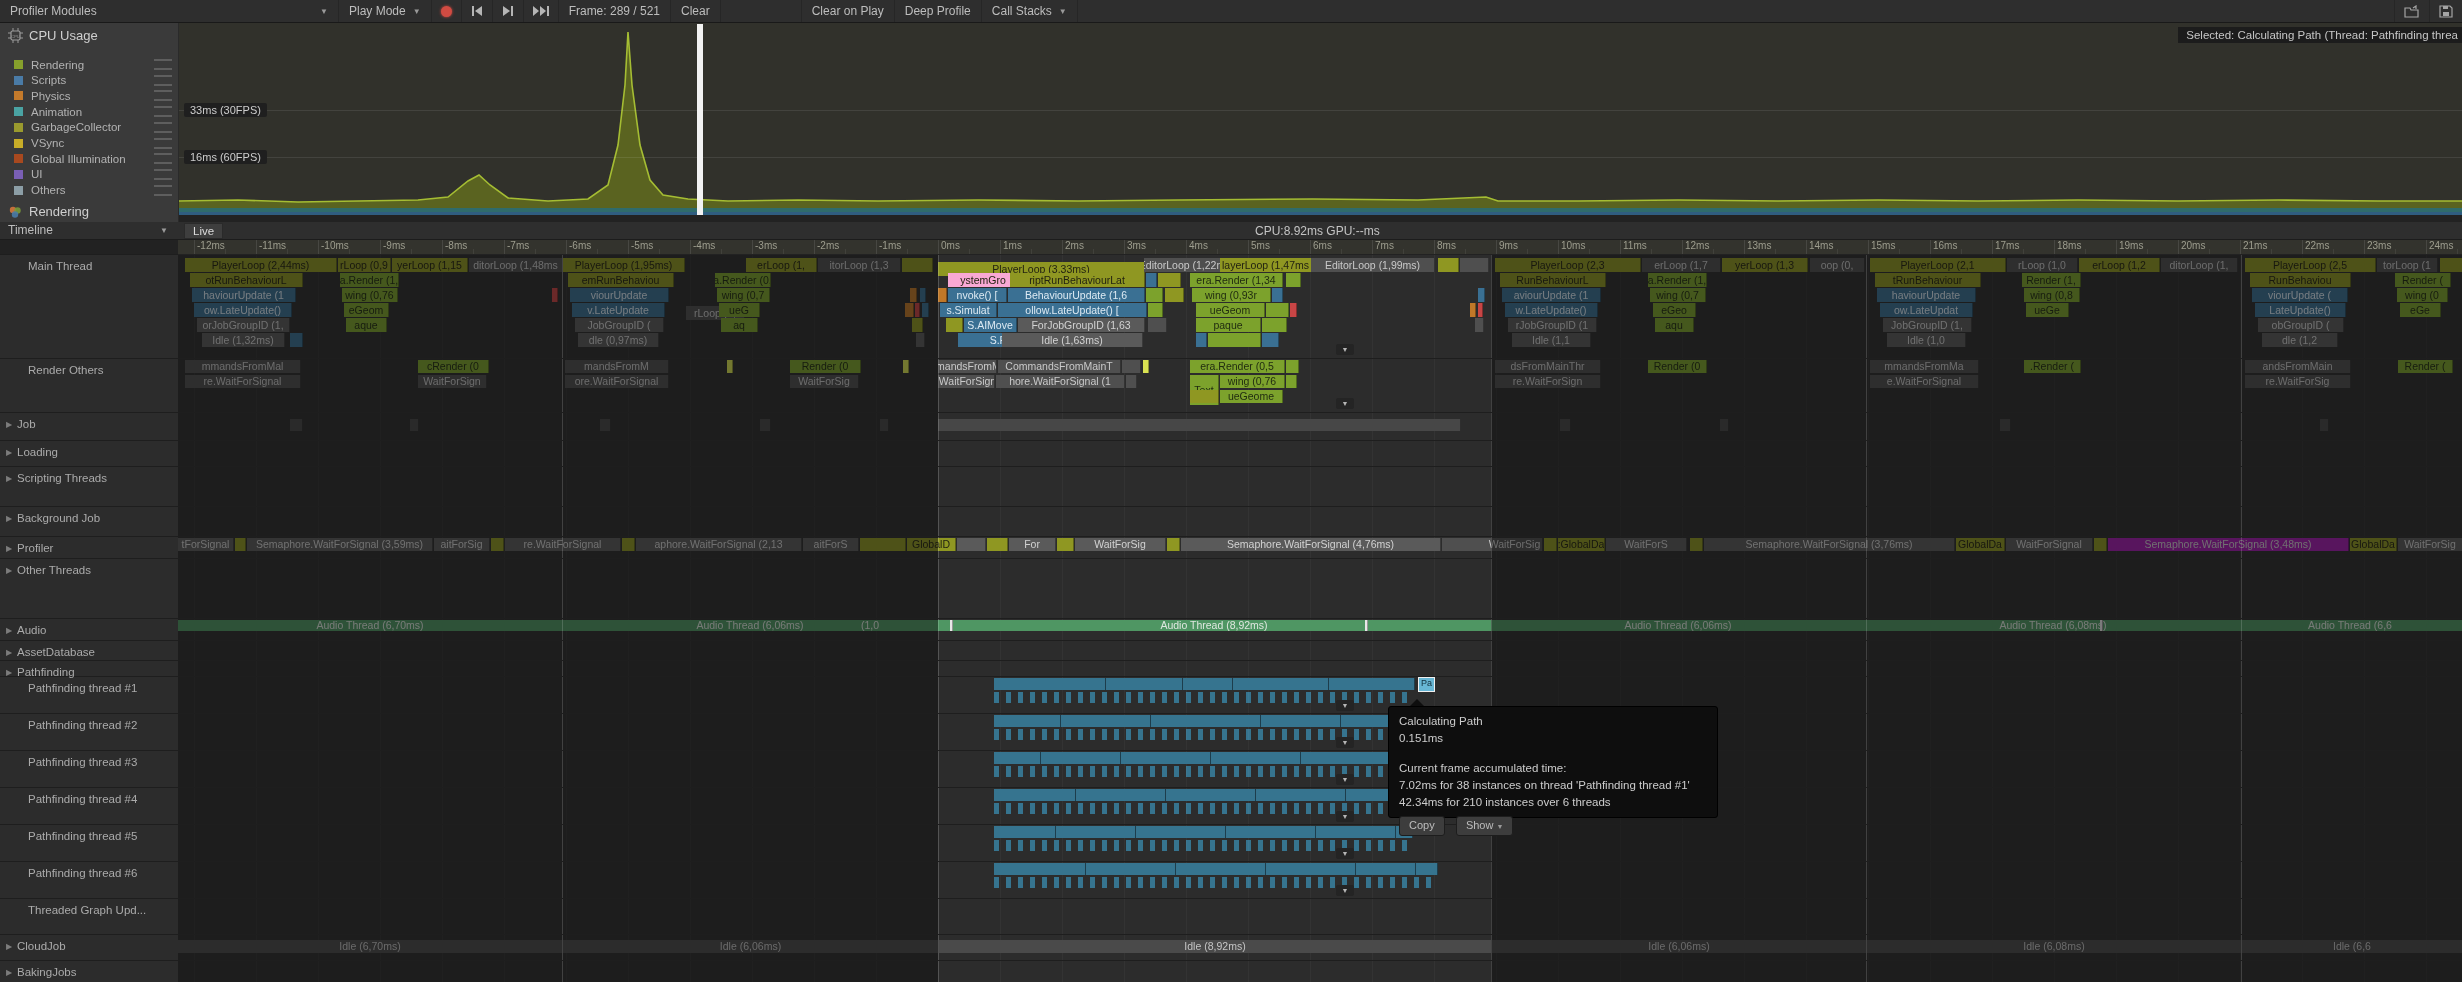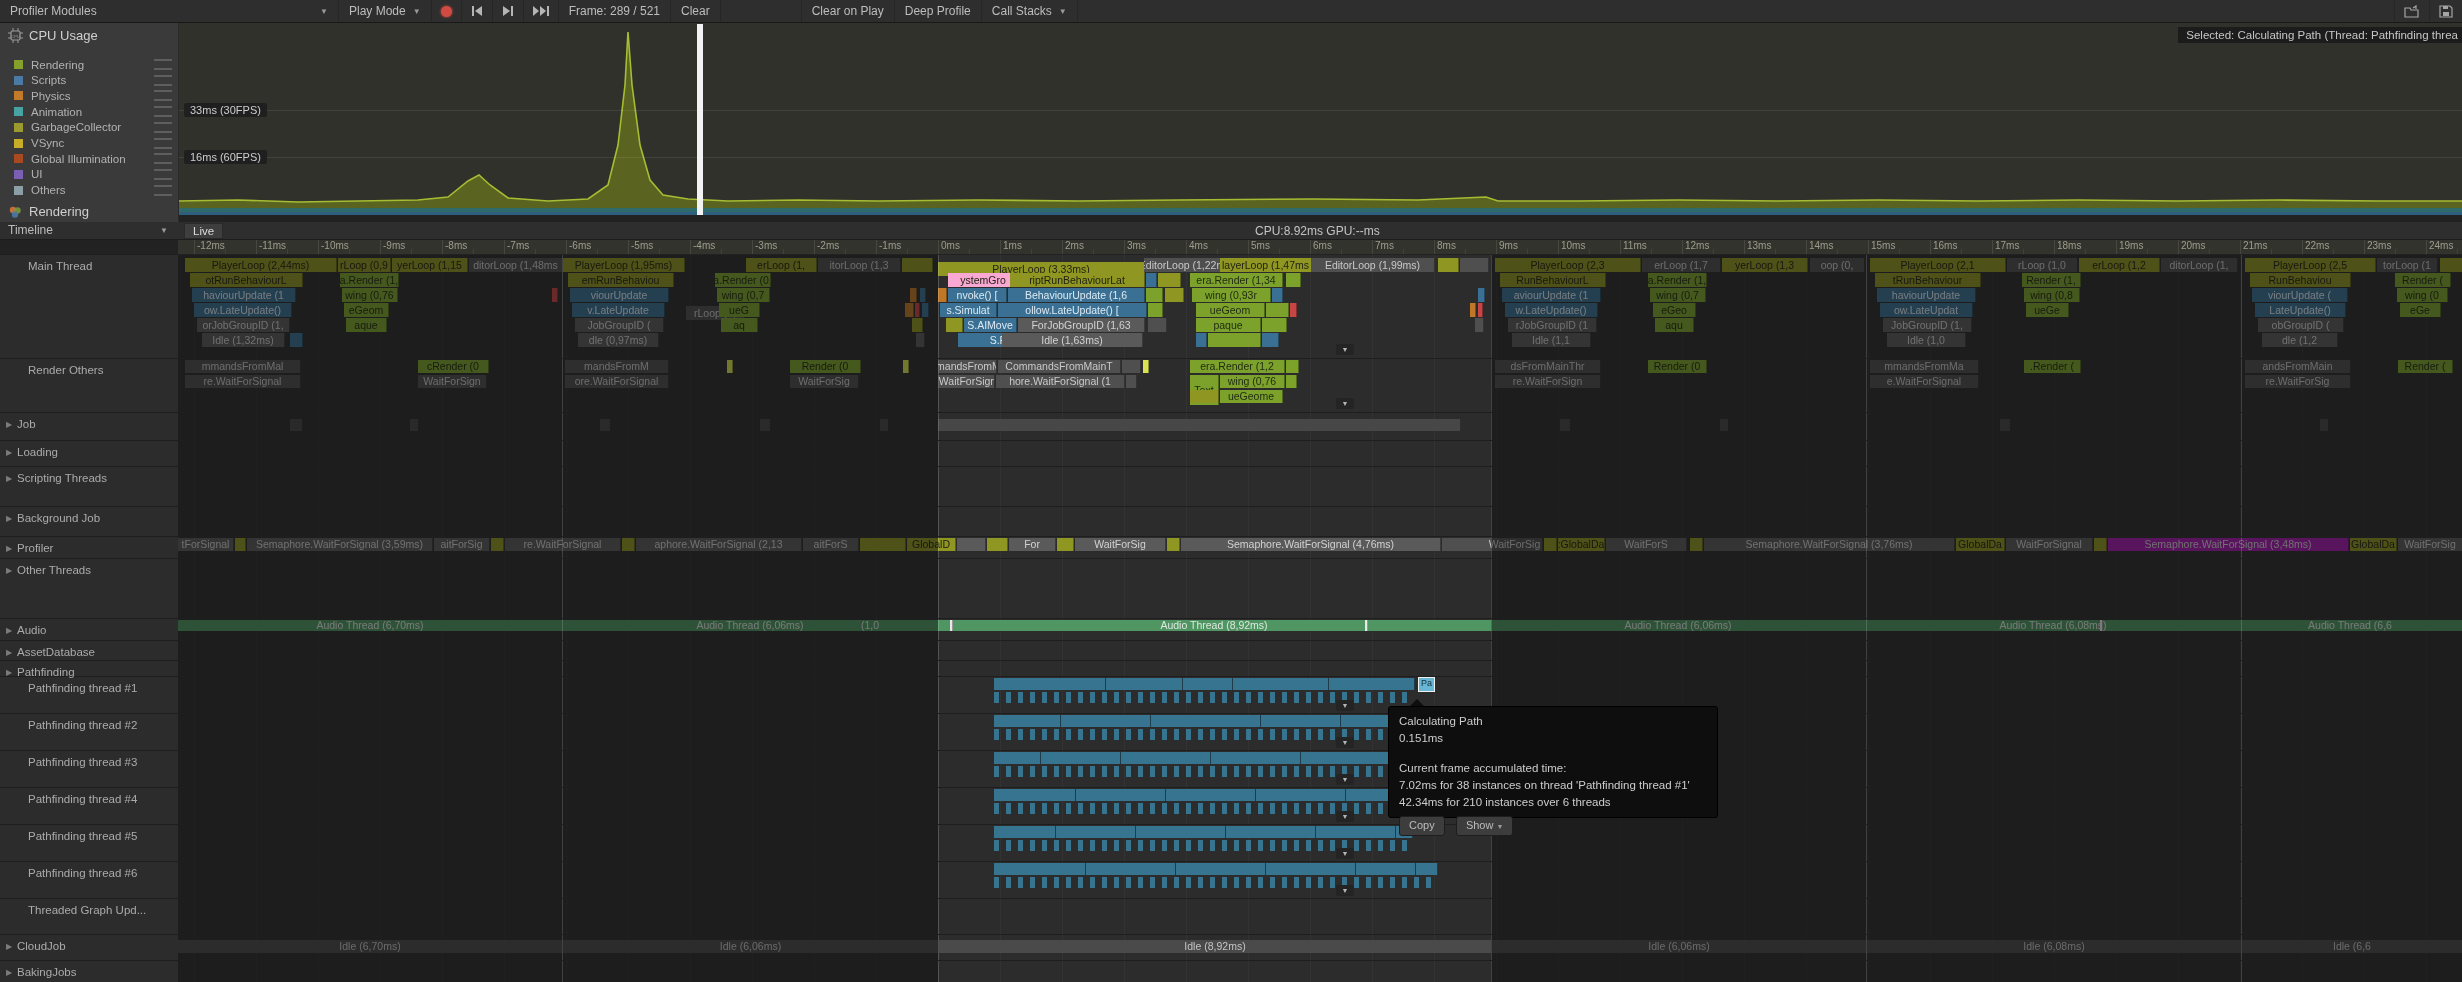--- a/index.html
+++ b/index.html
@@ -514,21 +514,21 @@
     <div class="seg" style="left: 185px; top: 106px; width: 115px; height: 13px; background: rgb(79, 79, 79); color: rgb(201, 201, 201);">mmandsFromMal</div>
     <div class="seg" style="left: 418px; top: 106px; width: 70px; height: 13px; background: rgb(124, 162, 44); color: rgb(31, 42, 16);">cRender (0</div>
     <div class="seg" style="left: 565px; top: 106px; width: 103px; height: 13px; background: rgb(79, 79, 79); color: rgb(201, 201, 201);">mandsFromM</div>
     <div class="seg" style="left: 727px; top: 106px; width: 5px; height: 13px; background: rgb(217, 226, 82); color: rgb(34, 34, 0);"></div>
     <div class="seg" style="left: 790px; top: 106px; width: 70px; height: 13px; background: rgb(124, 162, 44); color: rgb(31, 42, 16);">Render (0</div>
     <div class="seg" style="left: 903px; top: 106px; width: 5px; height: 13px; background: rgb(217, 226, 82); color: rgb(34, 34, 0);"></div>
     <div class="seg" style="left: 938px; top: 106px; width: 58px; height: 13px; background: rgb(79, 79, 79); color: rgb(201, 201, 201);">mmandsFromMa</div>
     <div class="seg" style="left: 998px; top: 106px; width: 122px; height: 13px; background: rgb(79, 79, 79); color: rgb(201, 201, 201);">CommandsFromMainT</div>
     <div class="seg" style="left: 1122px; top: 106px; width: 18px; height: 13px; background: rgb(79, 79, 79); color: rgb(201, 201, 201);"></div>
     <div class="seg" style="left: 1143px; top: 106px; width: 5px; height: 13px; background: rgb(217, 226, 82); color: rgb(34, 34, 0);"></div>
-    <div class="seg" style="left: 1190px; top: 106px; width: 94px; height: 13px; background: rgb(124, 162, 44); color: rgb(31, 42, 16);">era.Render (1,2</div>
+    <div class="seg" style="left: 1190px; top: 106px; width: 94px; height: 13px; background: rgb(124, 162, 44); color: rgb(31, 42, 16);">era.Render (0,5</div>
     <div class="seg" style="left: 1286px; top: 106px; width: 12px; height: 13px; background: rgb(124, 162, 44); color: rgb(31, 42, 16);"></div>
     <div class="seg" style="left: 1495px; top: 106px; width: 105px; height: 13px; background: rgb(79, 79, 79); color: rgb(201, 201, 201);">dsFromMainThr</div>
     <div class="seg" style="left: 1648px; top: 106px; width: 58px; height: 13px; background: rgb(124, 162, 44); color: rgb(31, 42, 16);">Render (0</div>
     <div class="seg" style="left: 1870px; top: 106px; width: 108px; height: 13px; background: rgb(79, 79, 79); color: rgb(201, 201, 201);">mmandsFromMa</div>
     <div class="seg" style="left: 2024px; top: 106px; width: 56px; height: 13px; background: rgb(124, 162, 44); color: rgb(31, 42, 16);">.Render (</div>
     <div class="seg" style="left: 2245px; top: 106px; width: 105px; height: 13px; background: rgb(79, 79, 79); color: rgb(201, 201, 201);">andsFromMain</div>
     <div class="seg" style="left: 2398px; top: 106px; width: 54px; height: 13px; background: rgb(124, 162, 44); color: rgb(31, 42, 16);">Render (</div>
     <div class="seg" style="left: 185px; top: 121px; width: 115px; height: 13px; background: rgb(79, 79, 79); color: rgb(201, 201, 201);">re.WaitForSignal</div>
     <div class="seg" style="left: 418px; top: 121px; width: 68px; height: 13px; background: rgb(79, 79, 79); color: rgb(201, 201, 201);">WaitForSign</div>
     <div class="seg" style="left: 565px; top: 121px; width: 103px; height: 13px; background: rgb(79, 79, 79); color: rgb(201, 201, 201);">ore.WaitForSignal</div>

